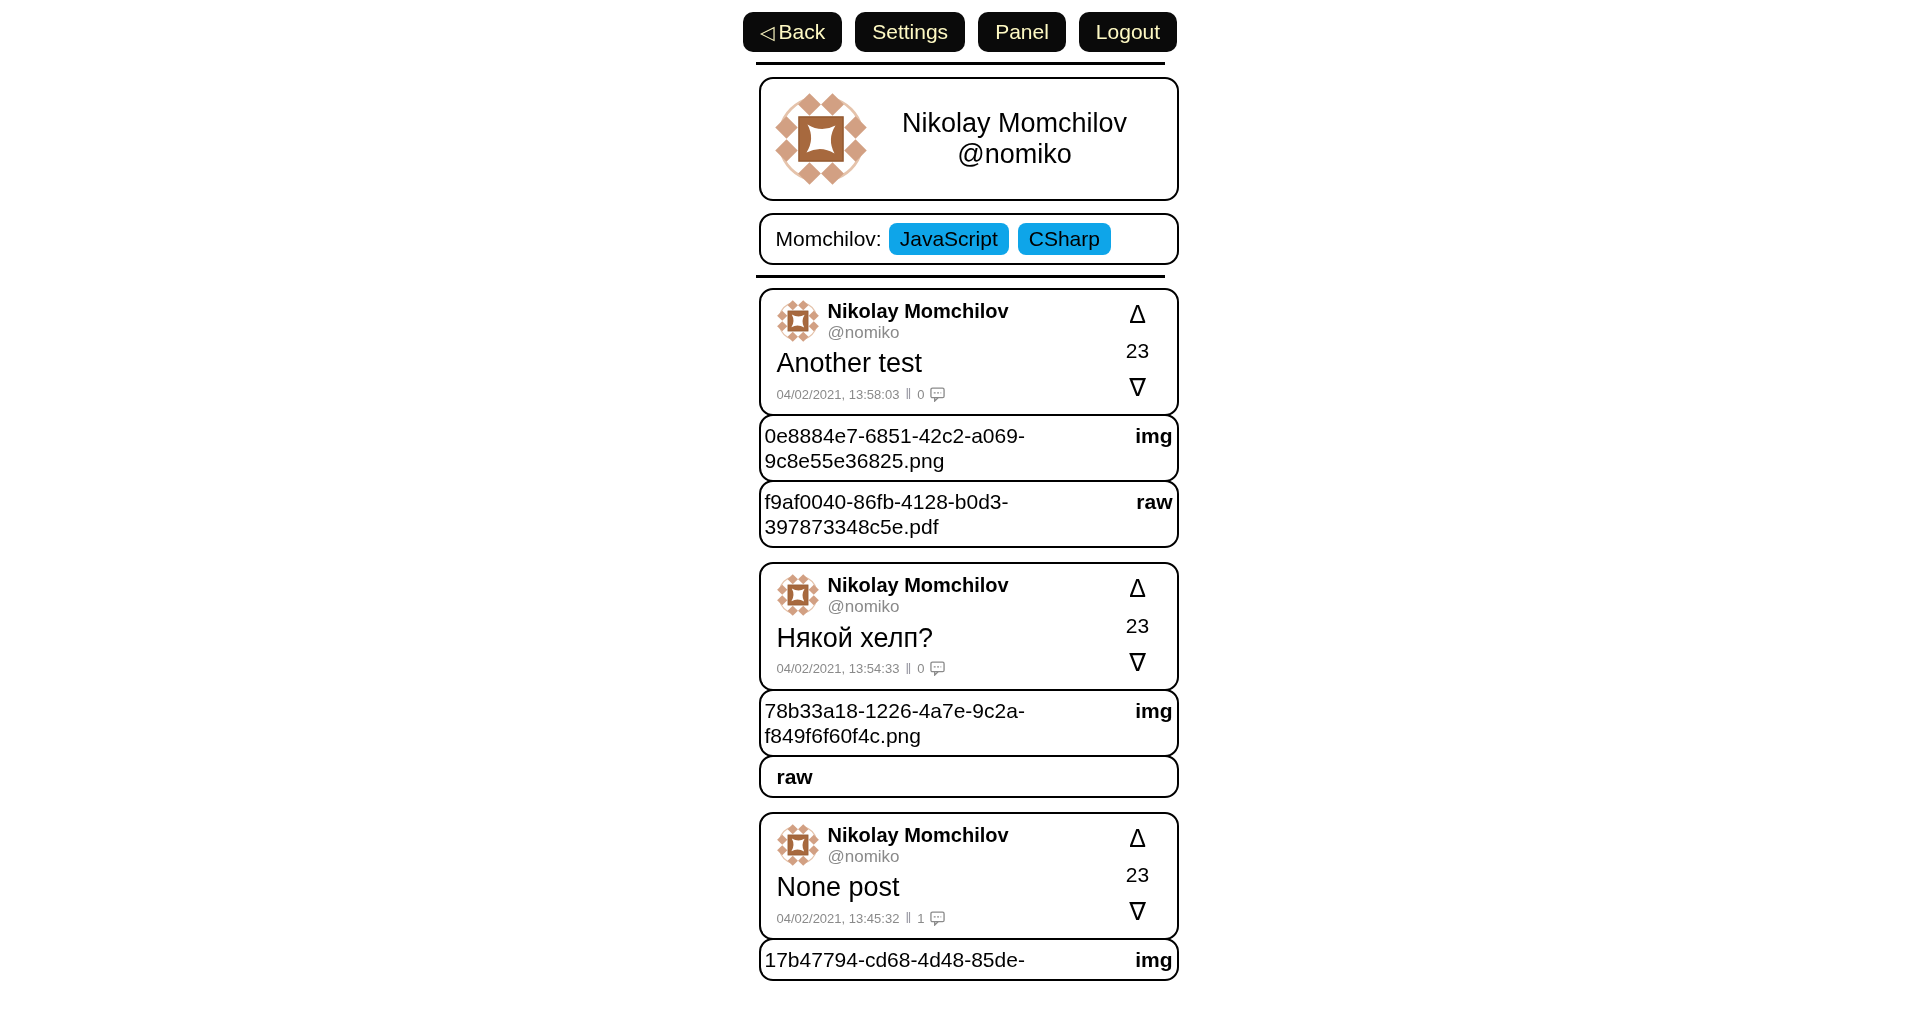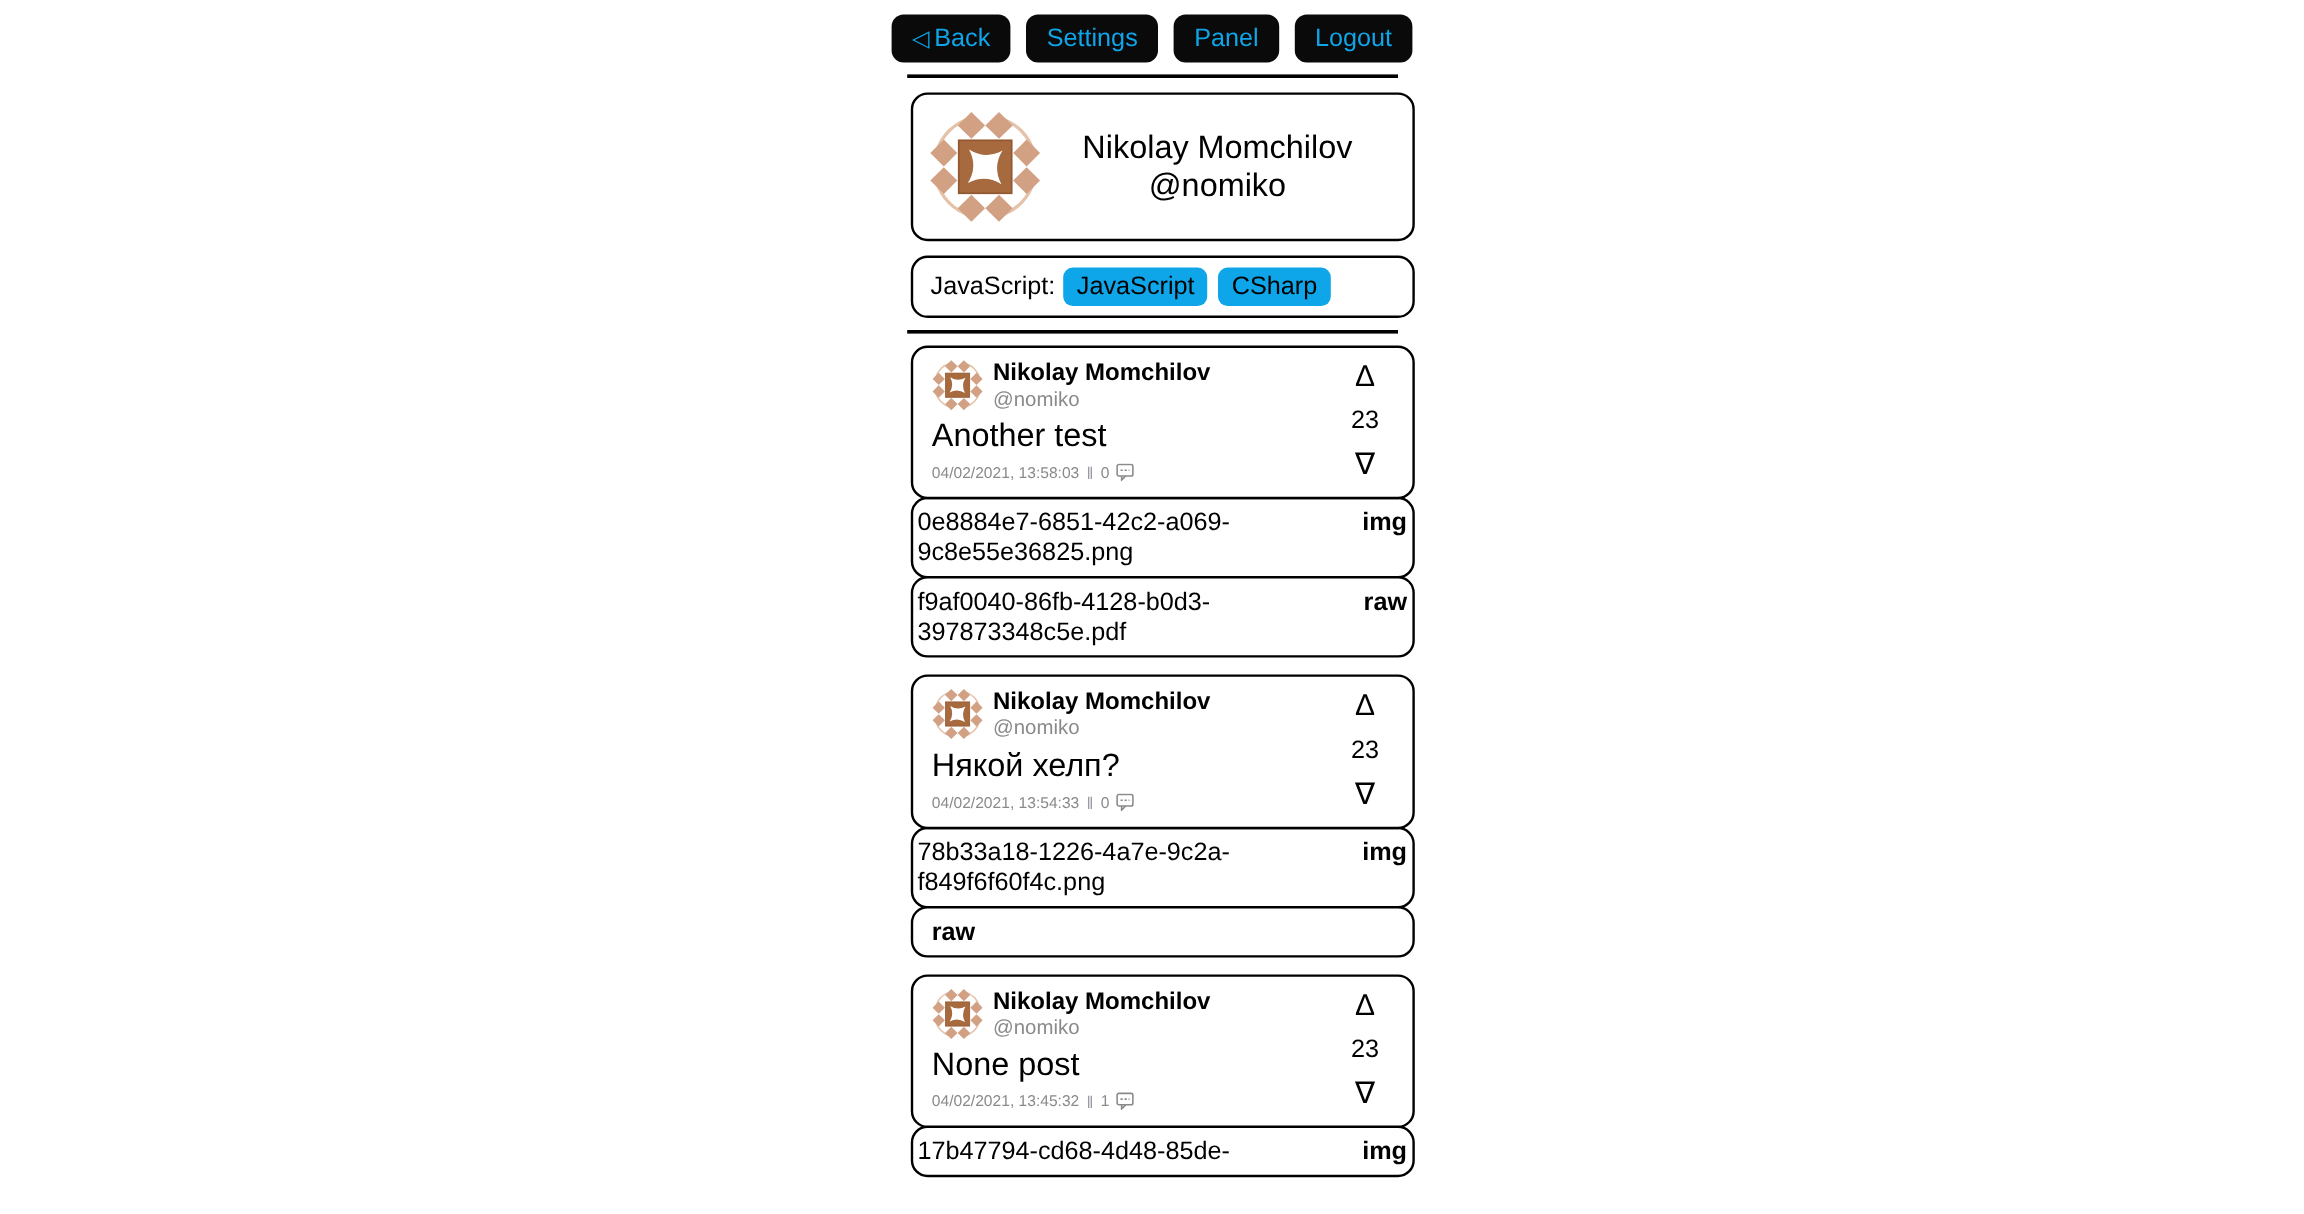--- a/index.html
+++ b/index.html
@@ -2,21 +2,21 @@
 <html><head>
 <meta charset="utf-8">
 <style>
   * { box-sizing: border-box; margin: 0; padding: 0; }
   html, body { width: 1920px; height: 1012px; overflow: hidden; background: #ffffff;
     font-family: "Liberation Sans", sans-serif; color: #000; }
   .column { width: 437px; margin: 0 auto; padding-top: 12px; }
 
   
   .nav-row { display: flex; justify-content: center; gap: 13px; }
-  .nav-btn { background: #0a0a0a; color: #0ea5e9; border: none; border-radius: 10px;
+  .nav-btn { background: #0a0a0a; color: #fef9c3; border: none; border-radius: 10px;
     font-family: "Liberation Sans", sans-serif; font-size: 21px; padding: 8px 17px;
     cursor: pointer; white-space: nowrap; }
   .nav-btn .tri { font-size: 19px; margin-right: 4px; }
 
   hr.sep { border: none; border-top: 3px solid #000; margin: 10px 14px; }
 
   .card { border: 2px solid #000; border-radius: 14px; background: #fff; margin-left: 17px; }
 
   
   .profile-card { margin-top: 12px; display: flex; align-items: center; padding: 14px; }
@@ -36,21 +36,21 @@
   .posts-list { margin-top: 10px; }
   .post-group { margin-bottom: 14px; }
   .post-card { position: relative; z-index: 2; display: flex; padding: 10px 16px 12px 16px; }
   .post-main { flex: 1; min-width: 0; }
   .post-header { display: flex; gap: 9px; align-items: flex-start; }
   .avatar-small { width: 42px; height: 42px; flex: 0 0 42px; }
   .author-name { font-size: 20px; font-weight: bold; line-height: 1.15; }
   .author-handle { font-size: 17px; color: #8a8a8a; line-height: 1.2; }
   .post-title { font-size: 27px; margin-top: 5px; }
   .post-meta { margin-top: 7px; font-size: 13px; color: #8a8a8a; display: flex;
-    align-items: flex-start; gap: 6px; }
+    align-items: center; gap: 6px; }
   .meta-sep { font-size: 14px; color: #9a9aa4; }
   .comment-icon svg { width: 15px; height: 15px; display: block; }
   .vote-col { width: 46px; display: flex; flex-direction: column; align-items: center;
     justify-content: space-between; padding: 2px 0; }
   .vote-arrow { font-size: 25px; line-height: 1; cursor: pointer; }
   .vote-score { font-size: 21px; }
 
   .attachment-row { position: relative; z-index: 1; margin-top: -2px; padding: 7px 4px;
     display: flex; align-items: flex-start; font-size: 21px; line-height: 25px;
     cursor: pointer; }
@@ -94,21 +94,21 @@
     <path d="M50 28.5 Q54.5 45.5 71.5 50 Q54.5 54.5 50 71.5 Q45.5 54.5 28.5 50 Q45.5 45.5 50 28.5 Z" fill="#ffffff" transform="rotate(47 50 50)"></path>
   </svg>
       </span>
     <div class="profile-names">
       <div>Nikolay Momchilov</div>
       <div>@nomiko</div>
     </div>
   </div>
 
   <div class="card info-card">
-    <span class="info-label">JavaScript:</span>
+    <span class="info-label">Momchilov:</span>
     <span class="badges" id="language-badges">
         <span class="badge">JavaScript</span>
         <span class="badge">CSharp</span>
       </span>
   </div>
 
 
   <hr class="sep">
 
   <div class="posts-list" id="posts-list">

